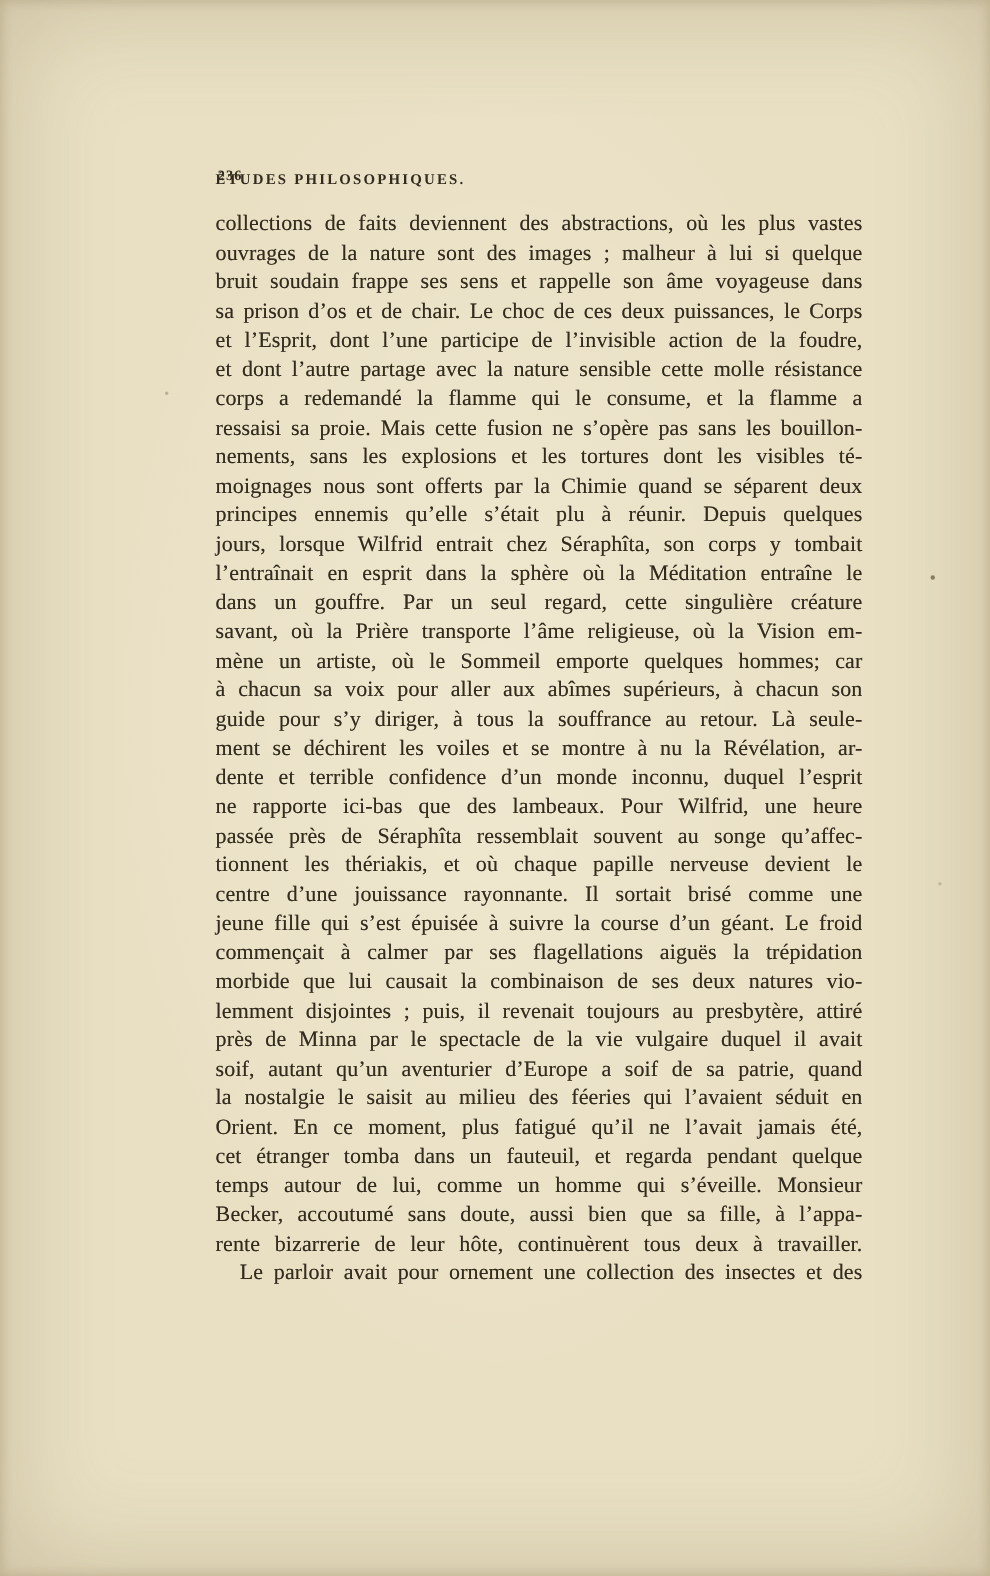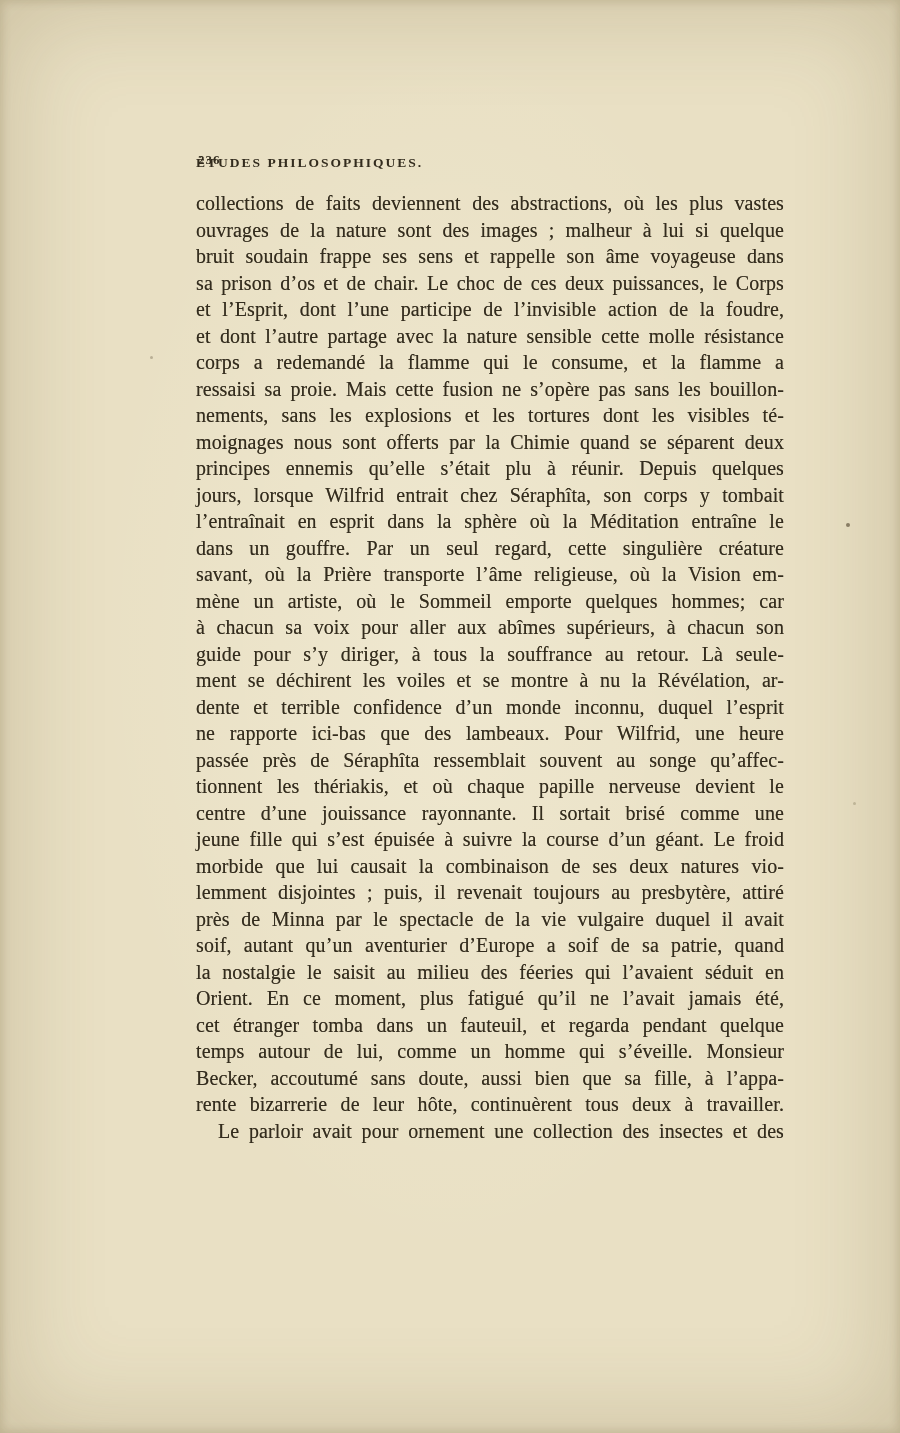--- a/index.html
+++ b/index.html
@@ -112,20 +112,21 @@
         <div class="line">mène un artiste, où le Sommeil emporte quelques hommes; car</div>
         <div class="line">à chacun sa voix pour aller aux abîmes supérieurs, à chacun son</div>
         <div class="line">guide pour s’y diriger, à tous la souffrance au retour. Là seule-</div>
         <div class="line">ment se déchirent les voiles et se montre à nu la Révélation, ar-</div>
         <div class="line">dente et terrible confidence d’un monde inconnu, duquel l’esprit</div>
         <div class="line">ne rapporte ici-bas que des lambeaux. Pour Wilfrid, une heure</div>
         <div class="line">passée près de Séraphîta ressemblait souvent au songe qu’affec-</div>
         <div class="line">tionnent les thériakis, et où chaque papille nerveuse devient le</div>
         <div class="line">centre d’une jouissance rayonnante. Il sortait brisé comme une</div>
         <div class="line">jeune fille qui s’est épuisée à suivre la course d’un géant. Le froid</div>
+        <div class="line">commençait à calmer par ses flagellations aiguës la trépidation</div>
         <div class="line">morbide que lui causait la combinaison de ses deux natures vio-</div>
         <div class="line">lemment disjointes ; puis, il revenait toujours au presbytère, attiré</div>
         <div class="line">près de Minna par le spectacle de la vie vulgaire duquel il avait</div>
         <div class="line">soif, autant qu’un aventurier d’Europe a soif de sa patrie, quand</div>
         <div class="line">la nostalgie le saisit au milieu des féeries qui l’avaient séduit en</div>
         <div class="line">Orient. En ce moment, plus fatigué qu’il ne l’avait jamais été,</div>
         <div class="line">cet étranger tomba dans un fauteuil, et regarda pendant quelque</div>
         <div class="line">temps autour de lui, comme un homme qui s’éveille. Monsieur</div>
         <div class="line">Becker, accoutumé sans doute, aussi bien que sa fille, à l’appa-</div>
         <div class="line">rente bizarrerie de leur hôte, continuèrent tous deux à travailler.</div>

